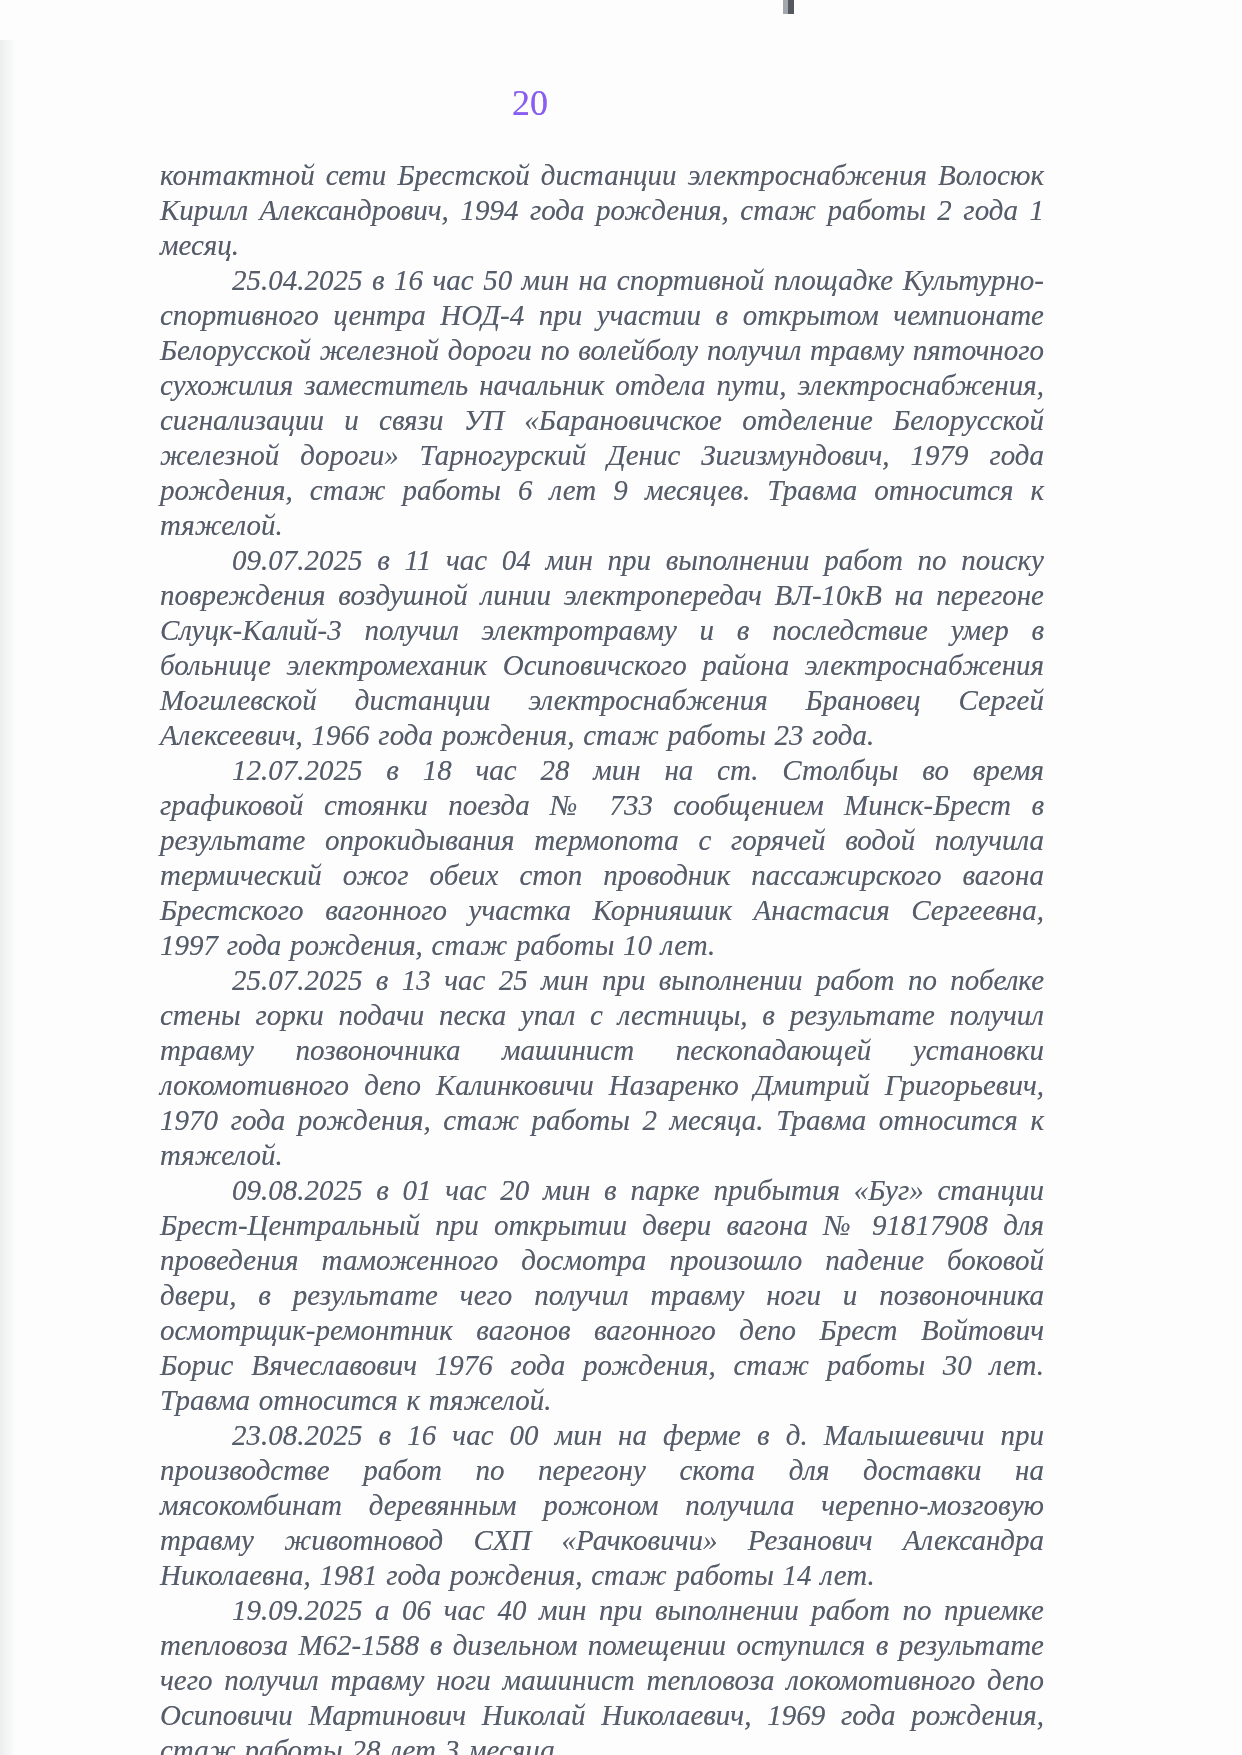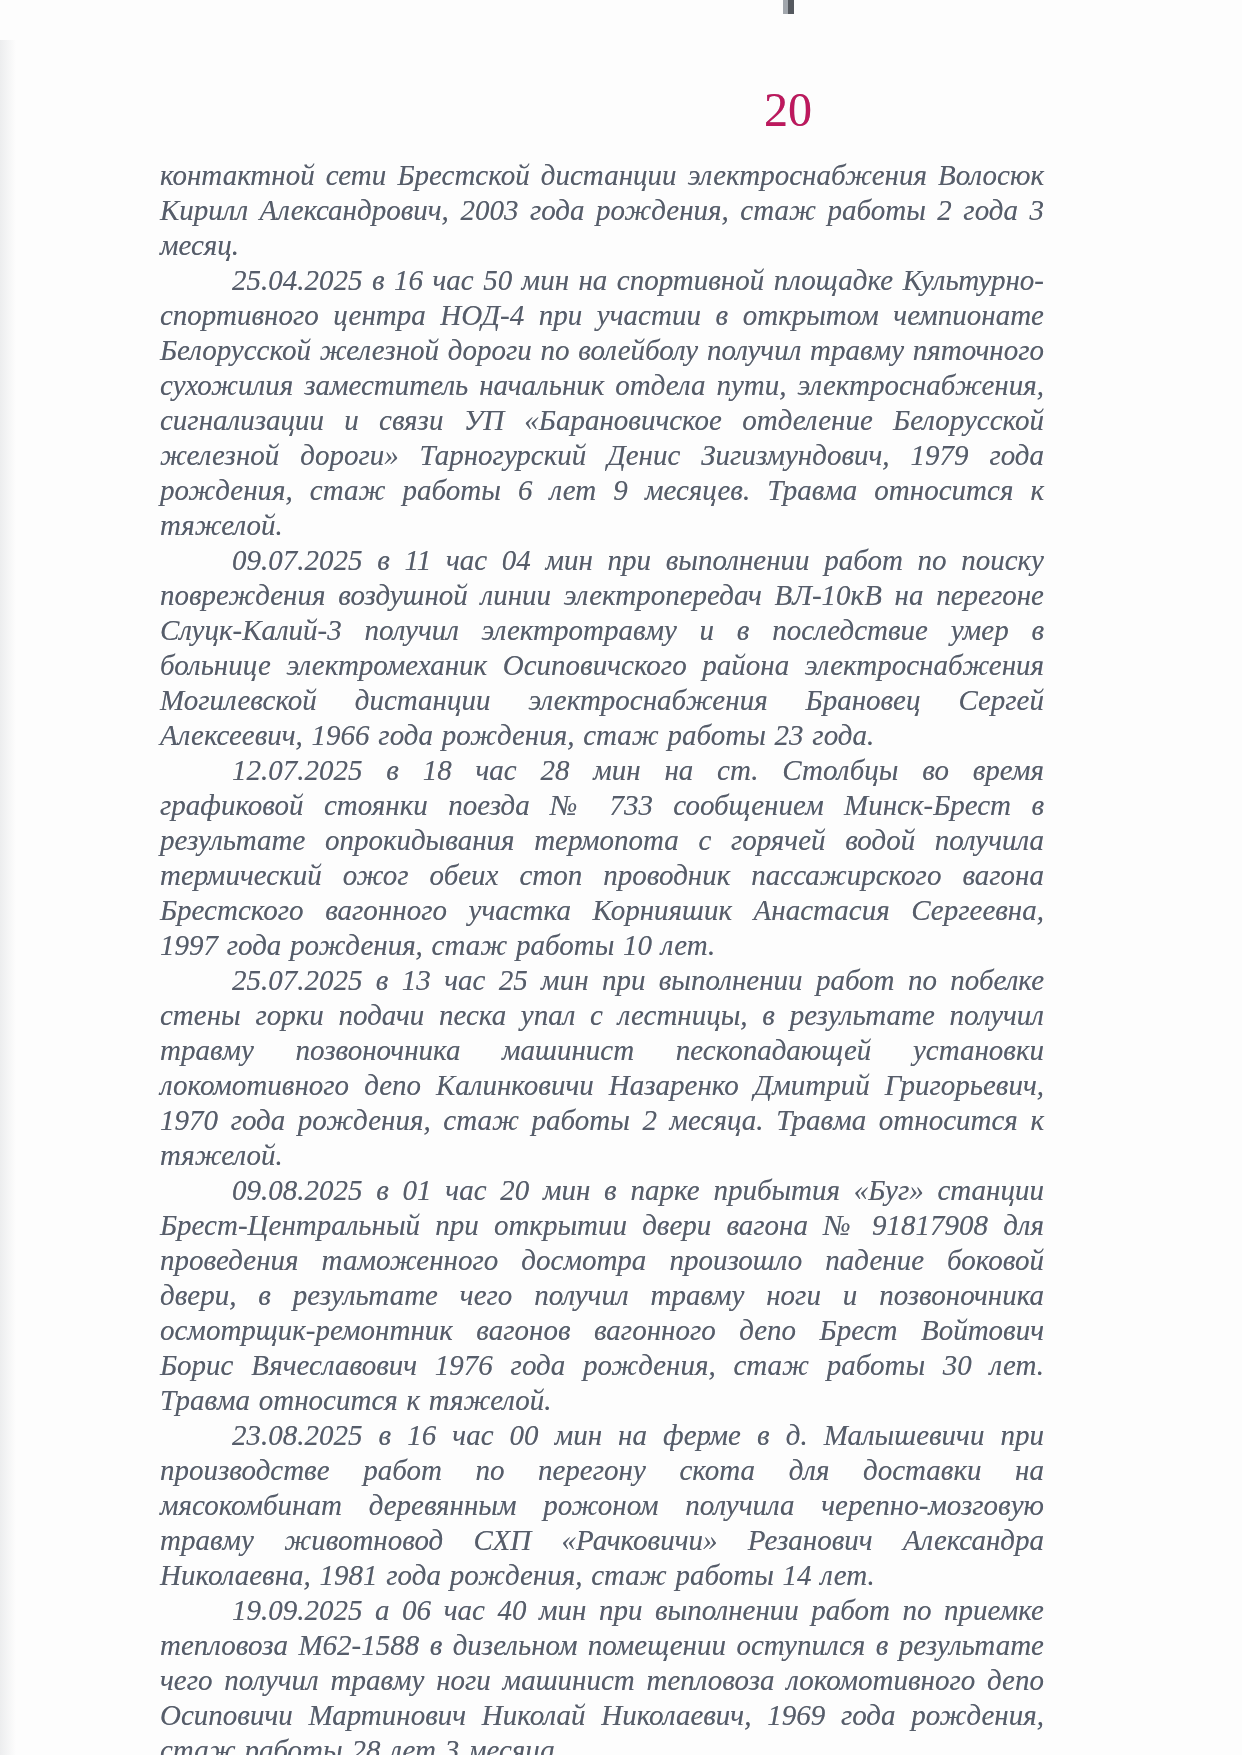--- a/index.html
+++ b/index.html
@@ -34,24 +34,24 @@
   .scan-mark {
     position: absolute;
     left: 783px; top: 0;
     width: 11px; height: 14px;
     background: linear-gradient(90deg, #a2a7ad 0 45%, #55595f 45% 100%);
   }
   .page-number {
     position: absolute;
     left: 512px; top: 82px;
     width: 300px;
-    text-align: right;
-    font-size: 48px;
+    text-align: left;
+    font-size: 36px;
     font-style: normal;
-    color: #be185d;
+    color: #8b5cf6;
     text-shadow: 0 0 0.6px rgba(89,96,110,0.55);
   }
   .content {
     position: absolute;
     left: 160px; top: 158px;
     width: 884px;
     font-style: italic;
     font-size: 29px;
     line-height: 35px;
     color: #565d6a;
@@ -72,21 +72,21 @@
 
 <div class="page">
 
   <div class="scan-edge-left"></div>
 
   <div class="scan-mark"></div>
 
   <div class="page-number">20</div>
 
   <div class="content">
-    <p class="continued">контактной сети Брестской дистанции электроснабжения Волосюк Кирилл Александрович, 2003 года рождения, стаж работы 2 года 3 месяц.</p>
+    <p class="continued">контактной сети Брестской дистанции электроснабжения Волосюк Кирилл Александрович, 1994 года рождения, стаж работы 2 года 1 месяц.</p>
     <p>25.04.2025 в 16 час 50 мин на спортивной площадке Культурно-спортивного центра НОД-4 при участии в открытом чемпионате Белорусской железной дороги по волейболу получил травму пяточного сухожилия заместитель начальник отдела пути, электроснабжения, сигнализации и связи УП «Барановичское отделение Белорусской железной дороги» Тарногурский Денис Зигизмундович, 1979 года рождения, стаж работы 6 лет 9 месяцев. Травма относится к тяжелой.</p>
     <p>09.07.2025 в 11 час 04 мин при выполнении работ по поиску повреждения воздушной линии электропередач ВЛ-10кВ на перегоне Слуцк-Калий-3 получил электротравму и в последствие умер в больнице электромеханик Осиповичского района электроснабжения Могилевской дистанции электроснабжения Брановец Сергей Алексеевич, 1966 года рождения, стаж работы 23 года.</p>
     <p>12.07.2025 в 18 час 28 мин на ст. Столбцы во время графиковой стоянки поезда № 733 сообщением Минск-Брест в результате опрокидывания термопота с горячей водой получила термический ожог обеих стоп проводник пассажирского вагона Брестского вагонного участка Корнияшик Анастасия Сергеевна, 1997 года рождения, стаж работы 10 лет.</p>
     <p>25.07.2025 в 13 час 25 мин при выполнении работ по побелке стены горки подачи песка упал с лестницы, в результате получил травму позвоночника машинист пескопадающей установки локомотивного депо Калинковичи Назаренко Дмитрий Григорьевич, 1970 года рождения, стаж работы 2 месяца. Травма относится к тяжелой.</p>
     <p>09.08.2025 в 01 час 20 мин в парке прибытия «Буг» станции Брест-Центральный при открытии двери вагона № 91817908 для проведения таможенного досмотра произошло падение боковой двери, в результате чего получил травму ноги и позвоночника осмотрщик-ремонтник вагонов вагонного депо Брест Войтович Борис Вячеславович 1976 года рождения, стаж работы 30 лет. Травма относится к тяжелой.</p>
     <p>23.08.2025 в 16 час 00 мин на ферме в д. Малышевичи при производстве работ по перегону скота для доставки на мясокомбинат деревянным рожоном получила черепно-мозговую травму животновод СХП «Рачковичи» Резанович Александра Николаевна, 1981 года рождения, стаж работы 14 лет.</p>
     <p>19.09.2025 а 06 час 40 мин при выполнении работ по приемке тепловоза М62-1588 в дизельном помещении оступился в результате чего получил травму ноги машинист тепловоза локомотивного депо Осиповичи Мартинович Николай Николаевич, 1969 года рождения, стаж работы 28 лет 3 месяца.</p>
   </div>
 
 </div>

